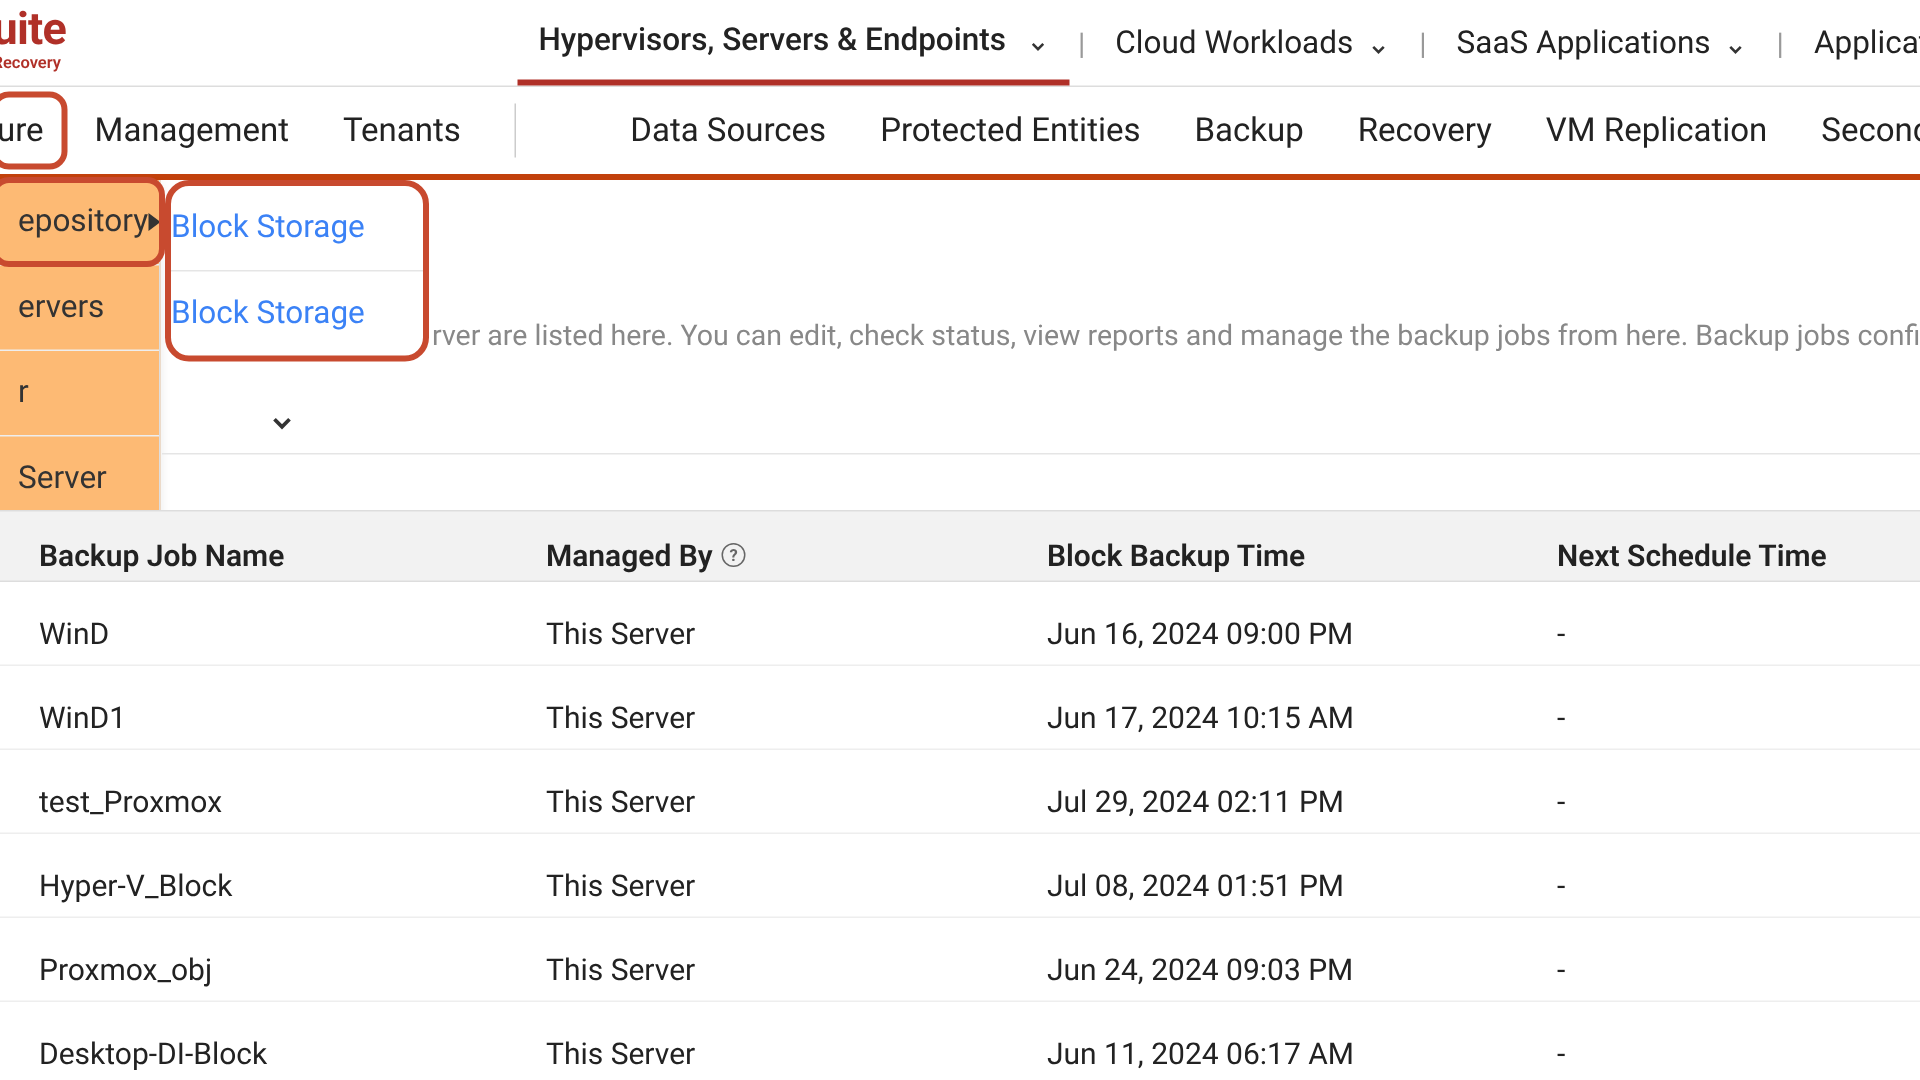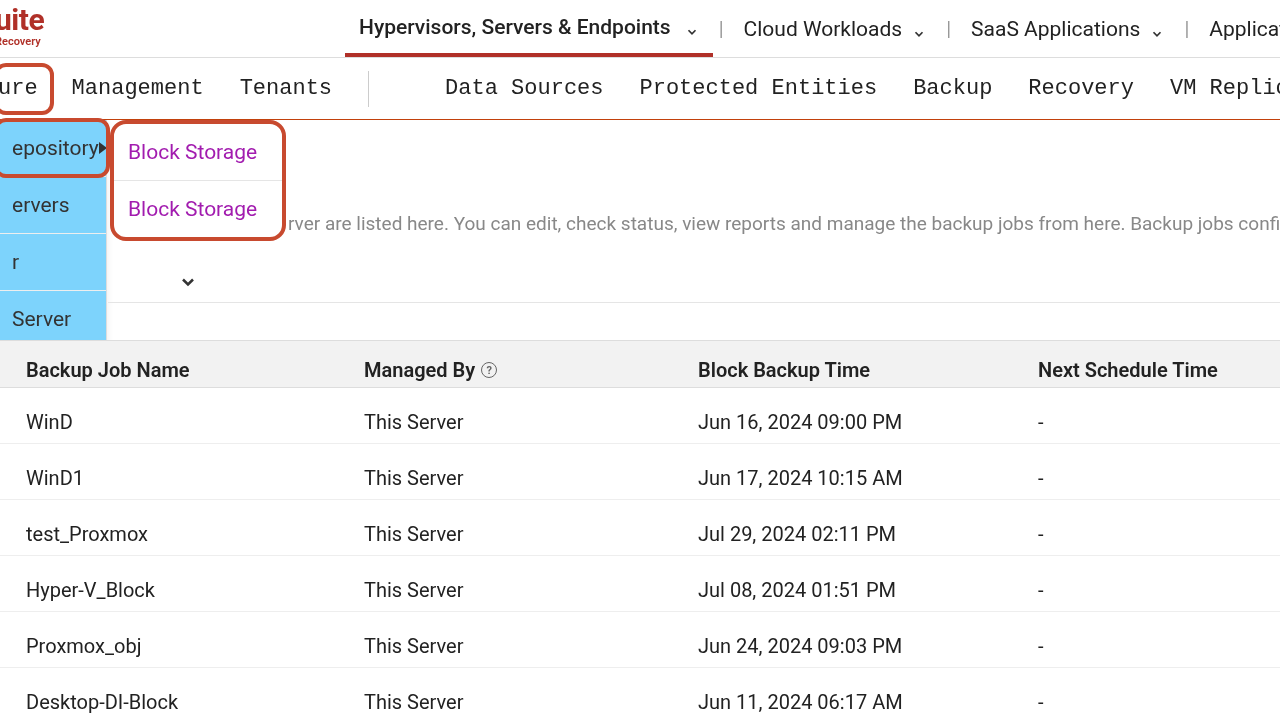--- a/index.html
+++ b/index.html
@@ -10,37 +10,37 @@
   
   .top-nav { position: absolute; top: 0; left: 0; right: 0; height: 58px; border-bottom: 1px solid #ddd; display: flex; align-items: center; }
   .top-nav-inner { display: flex; align-items: center; margin-left: 345px; gap: 0; }
   .top-nav-item { font-size: 21px; color: #222; padding: 0 14px; display: flex; align-items: center; gap: 10px; height: 56px; cursor: pointer; white-space: nowrap; }
   .top-nav-item.active { border-bottom: 4px solid #b03028; font-weight: 500; gap: 14px; }
   .top-nav-sep { color: #999; font-size: 20px; padding: 0 6px; }
   .chevron-down { width: 14px; height: 14px; display: inline-block; }
   .chevron-down svg { width: 100%; height: 100%; }
 
   
-  .sub-nav { position: absolute; top: 58px; left: 0; right: 0; height: 62px; border-bottom: 1px solid #c2410c; display: flex; align-items: center; font-family: Liberation Mono, monospace; }
+  .sub-nav { position: absolute; top: 58px; left: 0; right: 0; height: 62px; border-bottom: 4px solid #c2410c; display: flex; align-items: center; }
   .sub-nav-left { display: flex; align-items: center; height: 100%; }
   .sub-nav-item { font-size: 22px; color: #222; padding: 0 18px; height: 62px; display: flex; align-items: center; cursor: pointer; white-space: nowrap; }
   .vbar { width: 1px; height: 36px; background: #ccc; margin: 0 18px; }
   .sub-nav-right { display: flex; align-items: center; margin-left: 40px; }
   
   
   .configure-tab { border: 4px solid #c84a2f; border-radius: 12px; padding: 2px 12px 2px 0; margin-left: -6px; height: 52px; display:flex; align-items:center;}
 
   
-  .side-menu { position: absolute; top: 120px; left: 0; width: 107px; background: #7dd3fc; border-right: 1px solid #ddd; border-bottom: 7px solid #7f1d1d; box-shadow: 2px 2px 5px rgba(0,0,0,0.05);}
+  .side-menu { position: absolute; top: 120px; left: 0; width: 107px; background: #fdba74; border-right: 1px solid #ddd; border-bottom: 7px solid #7f1d1d; box-shadow: 2px 2px 5px rgba(0,0,0,0.05);}
   .side-menu-item { padding: 16px 12px; font-size: 21px; color: #333; border-bottom: 1px solid #eee; cursor: pointer; display:flex; align-items:center; justify-content:space-between;}
   .side-menu-item:last-child{border-bottom:none;}
   .repo-highlight { position:absolute; top:118px; left:-6px; width:116px; height:60px; border:4px solid #c84a2f; border-radius:12px; pointer-events:none;}
 
   .submenu { position: absolute; top: 120px; left: 110px; width: 176px; background: #fff; border: 4px solid #c84a2f; border-radius: 16px; overflow: hidden;}
-  .submenu-item { padding: 16px 14px; font-size: 21px; color: #a21caf; border-bottom: 1px solid #e5e5e5; cursor: pointer;}
+  .submenu-item { padding: 16px 0; font-size: 21px; color: #3b82f6; border-bottom: 1px solid #e5e5e5; cursor: pointer;}
   .submenu-item:last-child { border-bottom: none; }
 
   .caret-right { width:0;height:0;border-top:6px solid transparent;border-bottom:6px solid transparent;border-left:8px solid #333;display:inline-block;}
 
   
   .desc-text { position: absolute; top: 212px; left: 288px; right: 0; font-size: 19px; color: #888; white-space: nowrap; overflow: hidden;}
 
   
   .expand-row { position: absolute; top: 272px; left: 178px; }
   .expand-row .chevron-down{width:20px;height:20px;}

